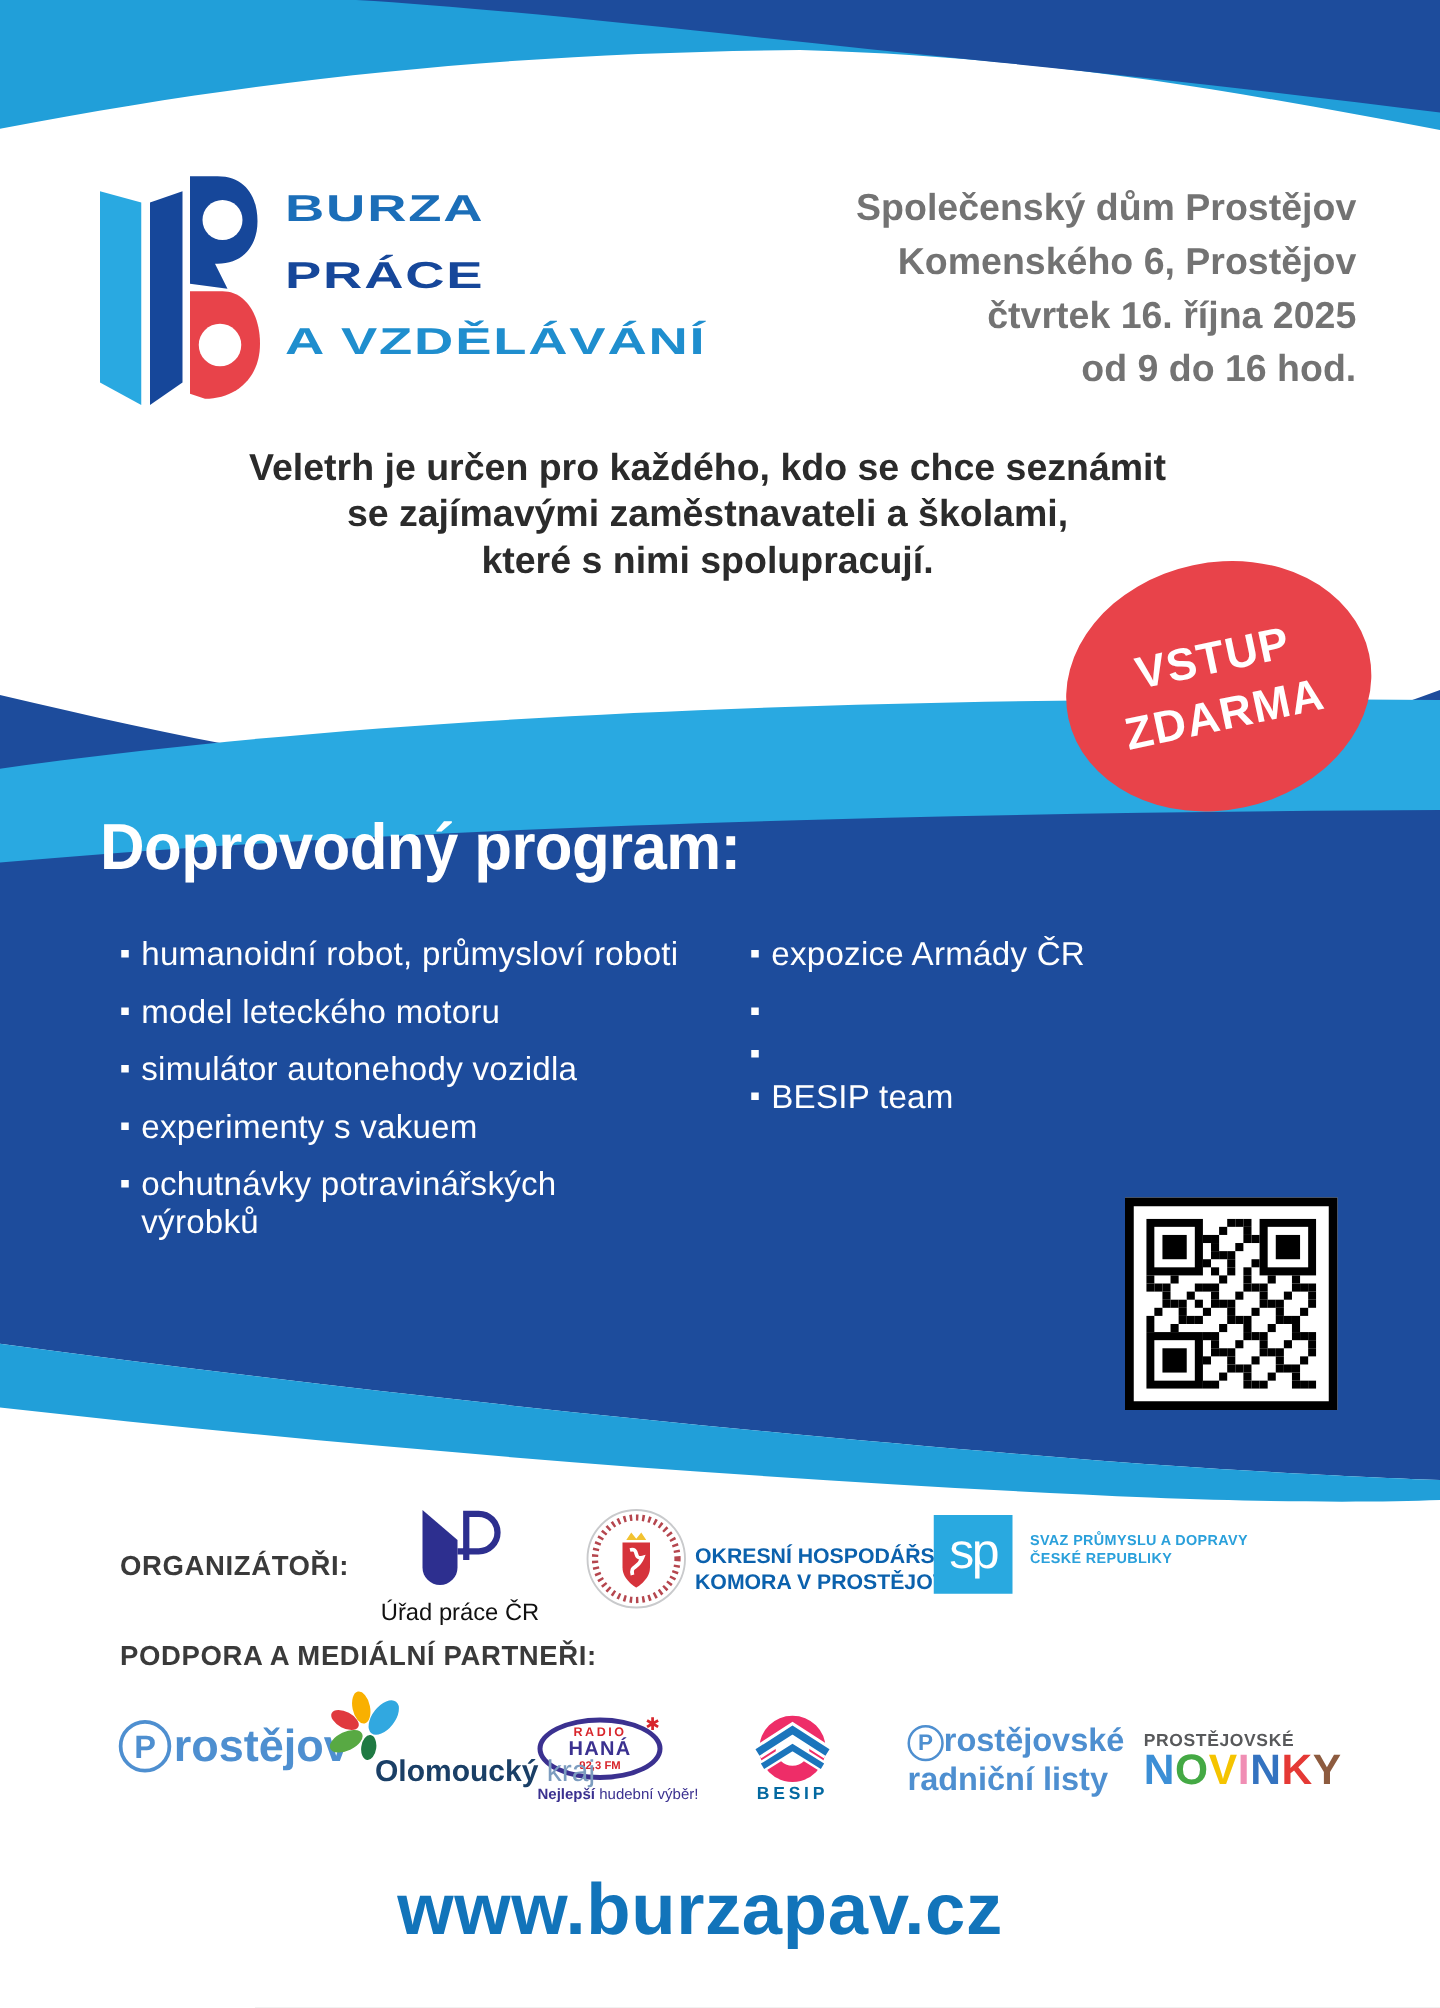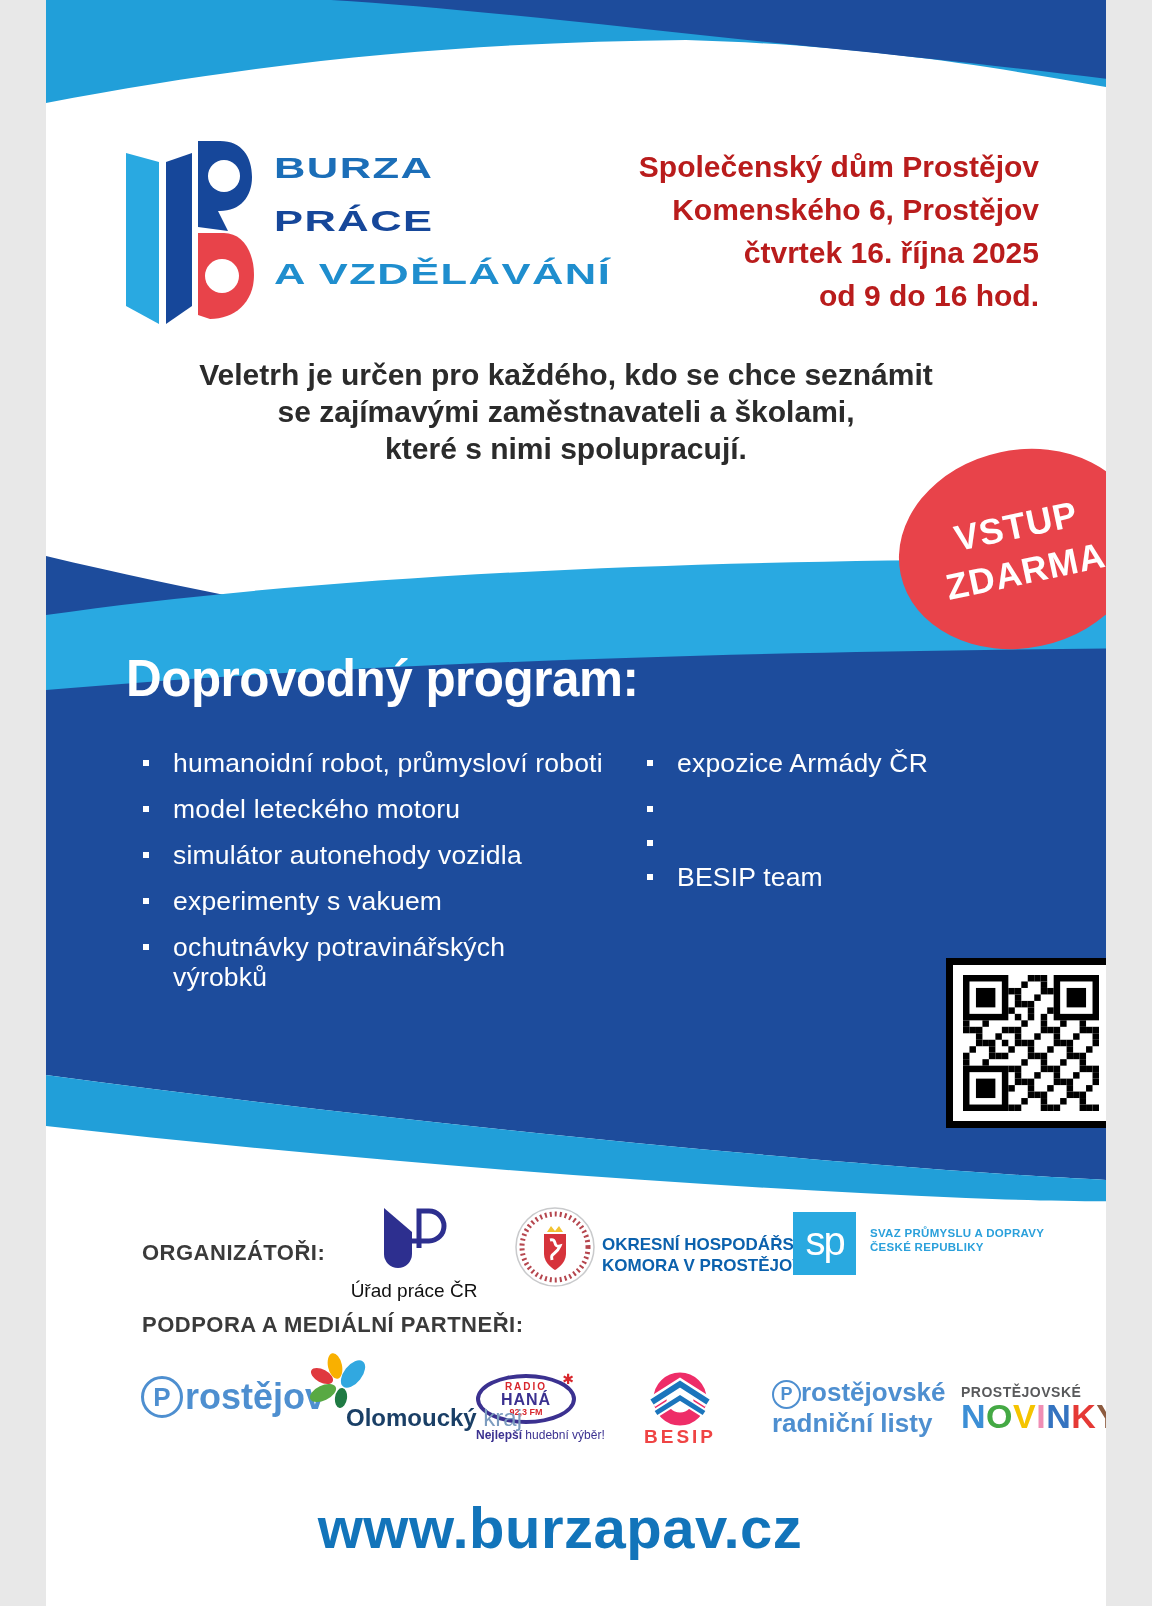--- a/index.html
+++ b/index.html
@@ -1,52 +1,52 @@
 <!DOCTYPE html>
 <html><head>
 <meta charset="utf-8">
 <style>
   html,body{margin:0;padding:0;background:#e8e8e8;}
-  .poster{position:relative;width:1060px;height:1606px;margin:0 auto;background:#fff;overflow:hidden;
+  .poster{position:relative;width:1152px;height:1606px;margin:0 auto;background:#fff;overflow:hidden;
           font-family:"Liberation Sans",sans-serif;}
   .abs{position:absolute;}
   svg{display:block;}
 
   
   .waves{left:0;top:0;width:1152px;height:1606px;z-index:0;}
 
   
   .logo-mark{left:78px;top:135px;width:130px;height:196px;z-index:2;}
   .logo-text{left:228px;top:141px;z-index:2;font-weight:700;font-size:30px;line-height:53px;
              letter-spacing:1px;transform:scaleX(1.45);transform-origin:left top;white-space:nowrap;}
   .logo-l1{color:#1B6EB8;}
   .logo-l2{color:#16479A;}
   .logo-l3{color:#1F8ECE;}
 
   
-  .venue{right:67px;top:145px;z-index:2;text-align:right;color:#b91c1c;font-weight:700;
+  .venue{right:67px;top:145px;z-index:2;text-align:right;color:#737373;font-weight:700;
          font-size:30px;line-height:43px;white-space:pre-line;}
 
   
   .intro{left:0;right:20px;top:356px;z-index:2;text-align:center;color:#2B2B2B;font-weight:700;
          font-size:30px;line-height:37px;white-space:pre-line;}
 
   
   .badge{left:852px;top:450px;width:246px;height:198px;z-index:5;background:#E8434A;border-radius:50%;
          transform:rotate(-12deg);display:flex;align-items:center;justify-content:center;
          color:#fff;font-weight:700;font-size:36px;line-height:46px;letter-spacing:1px;
          text-align:center;white-space:pre-line;}
 
   
   .heading{left:80px;top:648px;z-index:2;color:#fff;font-weight:700;font-size:52px;
            letter-spacing:-0.5px;transform:scaleX(0.95);transform-origin:left top;white-space:nowrap;}
   .col{z-index:2;}
   .col-left{left:97px;top:748px;width:478px;}
   .col-right{left:601px;top:748px;width:490px;}
-  .prog-item{display:flex;gap:24px;margin-bottom:16px;}
+  .prog-item{display:flex;gap:10px;margin-bottom:16px;}
   .bullet{flex:none;width:6px;height:6px;background:#fff;margin-top:12px;}
   .itxt{color:#fff;font-size:26.5px;line-height:30px;letter-spacing:0.2px;white-space:pre-line;}
 
   
   .qr{left:900px;top:958px;width:170px;height:170px;z-index:3;background:#fff;border:7px solid #000;
       box-sizing:border-box;padding:10px;}
   .qr svg{width:136px;height:136px;}
 
   
   .org-label,.partner-label{color:#3A3A3A;font-weight:700;font-size:22px;letter-spacing:0.5px;z-index:2;}
@@ -72,21 +72,21 @@
   .radio{left:430px;top:1374px;width:104px;z-index:2;text-align:center;}
   .radio-oval{width:100px;height:50px;border:4px solid #3B3190;border-radius:50%;background:#fff;
               box-sizing:border-box;display:flex;flex-direction:column;align-items:center;justify-content:center;line-height:1;position:relative;}
   .radio-top{color:#D8262C;font-weight:700;font-size:10px;letter-spacing:2px;}
   .radio-mid{color:#3B3190;font-weight:700;font-size:16px;letter-spacing:1px;}
   .radio-fm{color:#D8262C;font-weight:700;font-size:9px;}
   .radio-star{position:absolute;right:-2px;top:-6px;color:#D8262C;font-size:14px;}
   .radio-caption{margin-top:4px;color:#3B3190;font-size:12px;white-space:nowrap;}
   .radio-caption b{font-weight:700;}
   .besip{left:596px;top:1372px;width:76px;z-index:2;text-align:center;}
-  .besip-label{margin-top:-2px;color:#ef4444;font-weight:700;font-size:19px;letter-spacing:3px;}
+  .besip-label{margin-top:-2px;color:#0369a1;font-weight:700;font-size:14px;letter-spacing:3px;}
   .radlisty{left:726px;top:1378px;z-index:2;color:#4E8FD0;font-weight:700;font-size:26px;line-height:29px;}
   .circ-p2{display:inline-flex;align-items:center;justify-content:center;border:2px solid #4E8FD0;
            border-radius:50%;width:25px;height:25px;font-size:18px;vertical-align:1px;}
   .novinky{left:915px;top:1384px;z-index:2;}
   .novinky-l1{color:#58595B;font-weight:700;font-size:14px;letter-spacing:0.5px;}
   .novinky-l2{font-weight:700;font-size:34px;letter-spacing:0.5px;line-height:32px;}
 
   
   .website{left:0;right:32px;top:1494px;z-index:2;text-align:center;color:#1274BA;font-weight:700;
            font-size:58px;letter-spacing:0.5px;}

